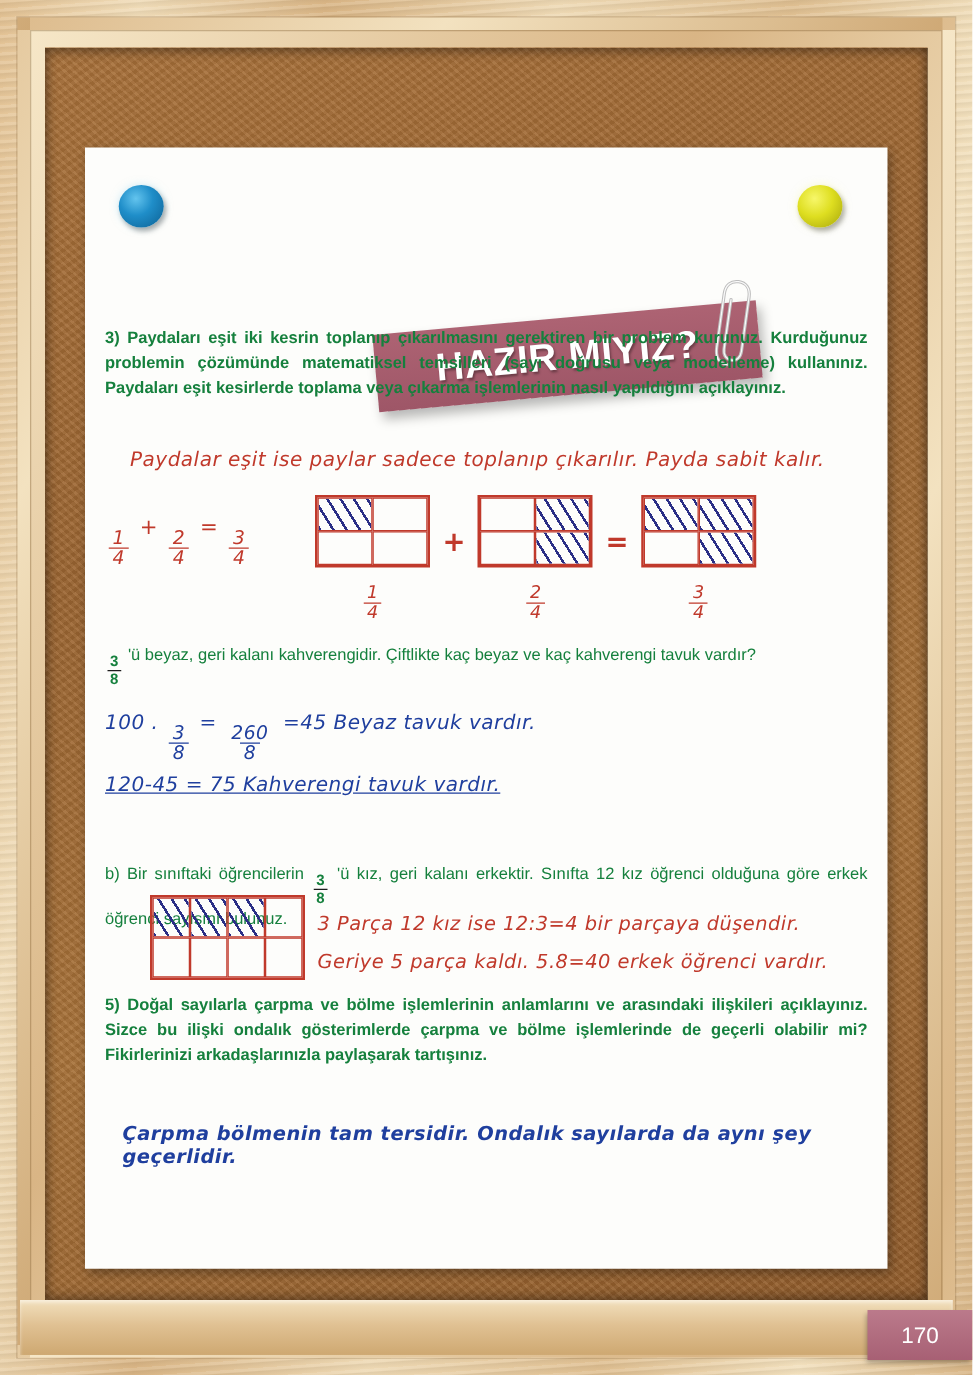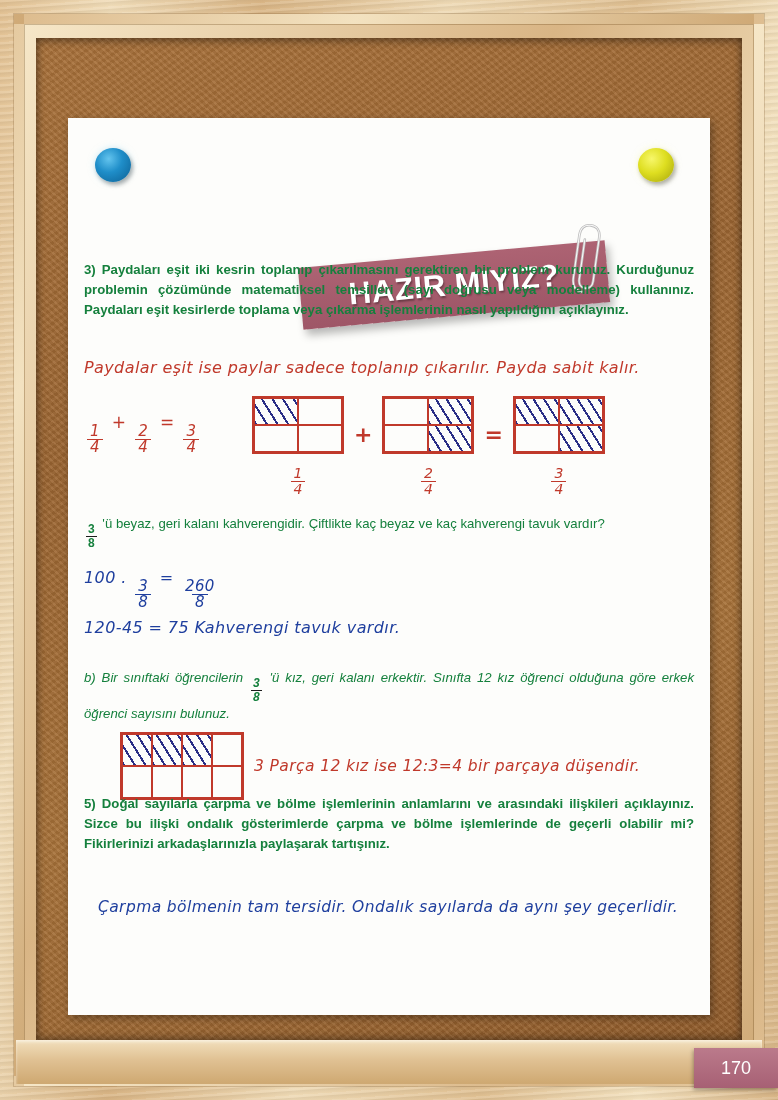--- a/index.html
+++ b/index.html
@@ -171,21 +171,21 @@
       <path d="M13 70 C5 70 3 63 3 57 L3 14 C3 7 7 3 13 3 C19 3 23 7 23 14 L23 58
                C23 63 20 66 16 66 C12 66 9 63 9 58 L9 18" fill="none" stroke="#bdbdbd" stroke-width="2.6" stroke-linecap="round"></path>
       <path d="M13 70 C5 70 3 63 3 57 L3 14 C3 7 7 3 13 3 C19 3 23 7 23 14 L23 58
                C23 63 20 66 16 66 C12 66 9 63 9 58 L9 18" fill="none" stroke="#fafafa" stroke-width="1" stroke-linecap="round"></path>
     </svg>
 
     <div class="content" style="top:142px;">
       <div class="q bold">3) Paydaları eşit iki kesrin toplanıp çıkarılmasını gerektiren bir problem kurunuz. Kurduğunuz problemin çözümünde matematiksel temsilleri (sayı doğrusu veya modelleme) kullanınız. Paydaları eşit kesirlerde toplama veya çıkarma işlemlerinin nasıl yapıldığını açıklayınız.</div>
     </div>
 
-    <div class="content hand hand-red" style="top:240px; font-size:16px;">Paydalar eşit ise paylar sadece toplanıp çıkarılır. Payda sabit kalır.</div>
+    <div class="content hand hand-red" style="top:240px; font-size:16px;margin-left:20px;">Paydalar eşit ise paylar sadece toplanıp çıkarılır. Payda sabit kalır.</div>
 
     <div class="content" style="top:278px; display:flex; align-items:flex-start;">
 
       <div class="hand hand-red" style="font-size:17px; padding-top:16px; width:168px;">
         <span class="hfrac">
             <span class="num">1</span>
             <span class="den">4</span>
           </span>
         <span>+</span>
         <span class="hfrac">
@@ -268,57 +268,59 @@
       <span>100 .</span>
       <span class="hfrac">
           <span class="num">3</span>
           <span class="den">8</span>
         </span>
       <span>=</span>
       <span class="hfrac">
           <span class="num">260</span>
           <span class="den">8</span>
         </span>
-    </div>
-    <div class="content hand hand-blue" style="top:500px; font-size:16px;">120-45 = 75 Kahverengi tavuk vardır.</div>
-
-    <div class="content" style="top:550px;font-style:italic;">
+      <span>=45 Beyaz tavuk vardır.</span>
+    </div>
+    <div class="content hand hand-blue" style="top:500px; font-size:16px;text-decoration:underline;">120-45 = 75 Kahverengi tavuk vardır.</div>
+
+    <div class="content" style="top:571px;">
       <div class="q">
         <span>b)  Bir sınıftaki öğrencilerin</span>
         <span class="frac">
             <span class="num">3</span>
             <span class="den">8</span>
           </span>
         <span>'ü kız, geri kalanı erkektir. Sınıfta 12 kız öğrenci olduğuna göre erkek öğrenci sayısını bulunuz.</span>
       </div>
     </div>
 
-    <div class="content" style="top:614px; display:flex; align-items:center;">
+    <div class="content" style="top:598px; display:flex; align-items:flex-end;">
       <div style="width:170px; padding-left:36px;">
         <div class="model"><div class="grid" id="m-d" style="grid-template-columns: repeat(4, 30px); grid-template-rows: repeat(2, 32px);">
               <div class="cell shaded"></div>
               <div class="cell shaded"></div>
               <div class="cell shaded"></div>
               <div class="cell"></div>
               <div class="cell"></div>
               <div class="cell"></div>
               <div class="cell"></div>
               <div class="cell"></div>
             </div></div>
       </div>
       <div class="hand hand-red" style="font-size:15.5px; line-height:1.95; flex:1;">
         <div>3 Parça 12 kız ise  12:3=4 bir parçaya düşendir.</div>
+        <div>Geriye  5 parça kaldı. 5.8=40 erkek öğrenci vardır.</div>
       </div>
     </div>
 
     <div class="content" style="top:676px;">
       <div class="q bold">5) Doğal sayılarla çarpma ve bölme işlemlerinin anlamlarını ve arasındaki ilişkileri açıklayınız. Sizce bu ilişki ondalık gösterimlerde çarpma ve bölme işlemlerinde de geçerli olabilir mi? Fikirlerinizi arkadaşlarınızla paylaşarak tartışınız.</div>
     </div>
 
-    <div class="content hand hand-blue" style="top:780px; font-size:15.5px; padding-left:14px;">Çarpma bölmenin tam tersidir. Ondalık sayılarda da aynı şey geçerlidir.</div>
+    <div class="content hand hand-blue" style="top:780px; font-size:15.5px; padding-left:14px;font-weight:bold;">Çarpma bölmenin tam tersidir. Ondalık sayılarda da aynı şey geçerlidir.</div>
 
   </div>
 
   <div class="pin" id="pin-left"></div>
   <div class="pin" id="pin-right"></div>
 
   <div id="pagenum">170</div>
 
 </div>
 

